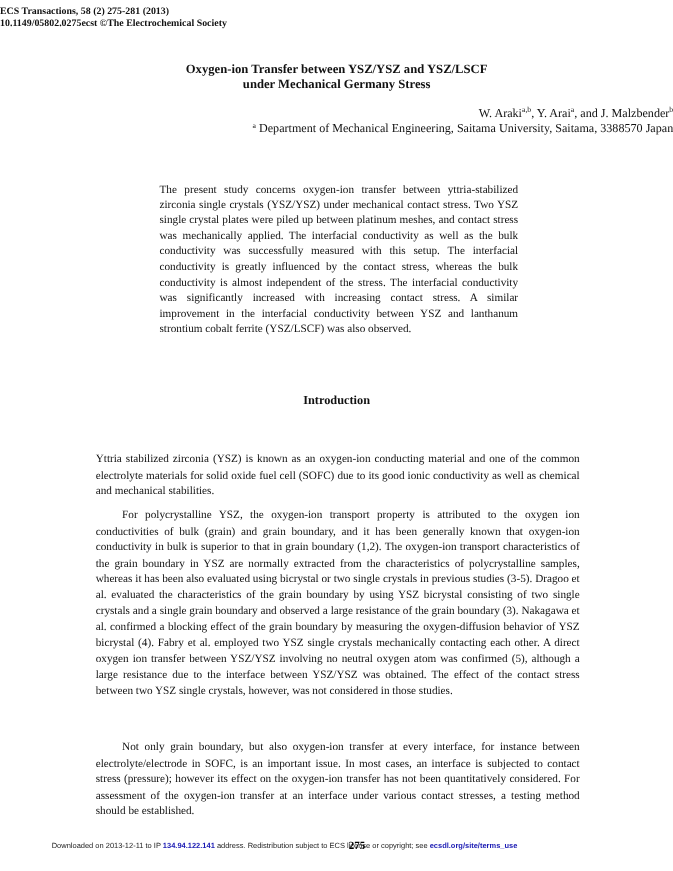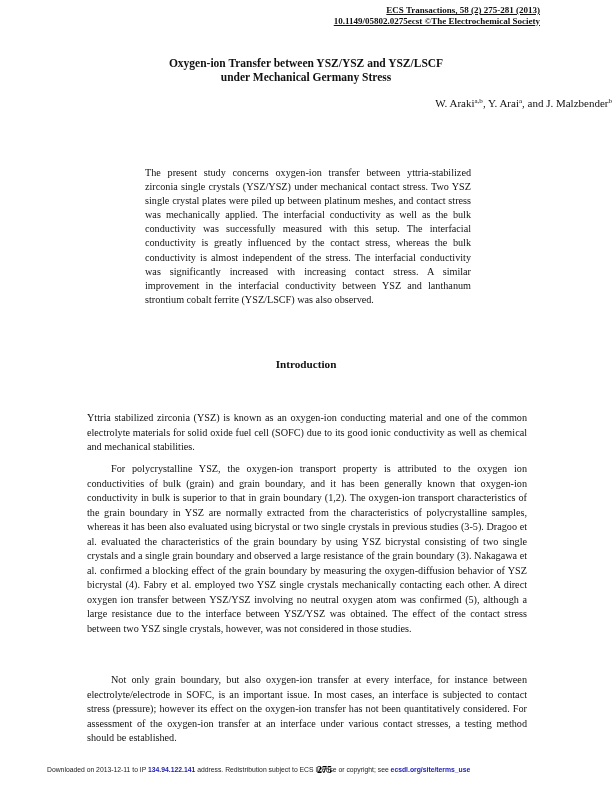--- a/index.html
+++ b/index.html
@@ -1,22 +1,22 @@
 <!DOCTYPE html>
 <html><head>
 <meta charset="utf-8">
 <style>
   html, body { margin: 0; padding: 0; background: #ffffff; }
   body {
     width: 612px; height: 792px; position: relative; overflow: hidden;
     font-family: "Liberation Serif", "DejaVu Serif", serif; color: #111;
   }
   .header {
-    position: absolute; top: 5px; left: 0; width: 540px; text-align: right;
-    font-weight: bold; font-size: 9px; line-height: 10.5px; text-decoration: underline;
+    position: absolute; top: 5px; left: 0; width: 540px; text-align: left;
+    font-weight: bold; font-size: 9px; line-height: 10.5px;
   }
   .title {
     position: absolute; top: 56px; left: 0; width: 612px; text-align: center;
     font-weight: bold; font-size: 11.5px; line-height: 14px;
   }
   .authors {
     position: absolute; top: 96px; left: 0; width: 612px; text-align: right;
     font-size: 11px; line-height: 14px;
   }
   .authors sup { font-size: 7px; vertical-align: 4px; line-height: 0; }
@@ -59,20 +59,23 @@
 
 <div class="title">
   <div>Oxygen-ion Transfer between YSZ/YSZ and YSZ/LSCF</div>
   <div>under Mechanical Germany Stress</div>
 </div>
 
 <div class="authors">
   <div>
     <span>W. Araki</span><sup>a,b</sup><span>, Y. Arai</span><sup>a</sup><span>, and J. Malzbender</span><sup>b</sup>
   </div>
+  <div>
+    <sup>a</sup><span> Department of Mechanical Engineering, Saitama University, Saitama, 3388570 Japan</span>
+  </div>
 </div>
 
 <div class="abstract">The present study concerns oxygen-ion transfer between yttria-stabilized zirconia single crystals (YSZ/YSZ) under mechanical contact stress. Two YSZ single crystal plates were piled up between platinum meshes, and contact stress was mechanically applied. The interfacial conductivity as well as the bulk conductivity was successfully measured with this setup. The interfacial conductivity is greatly influenced by the contact stress, whereas the bulk conductivity is almost independent of the stress. The interfacial conductivity was significantly increased with increasing contact stress. A similar improvement in the interfacial conductivity between YSZ and lanthanum strontium cobalt ferrite (YSZ/LSCF) was also observed.</div>
 
 <div class="section-title">Introduction</div>
 
 <div class="body p1">
   <p>Yttria stabilized zirconia (YSZ) is known as an oxygen-ion conducting material and one of the common electrolyte materials for solid oxide fuel cell (SOFC) due to its good ionic conductivity as well as chemical and mechanical stabilities.</p>
 </div>
 <div class="body p2">

